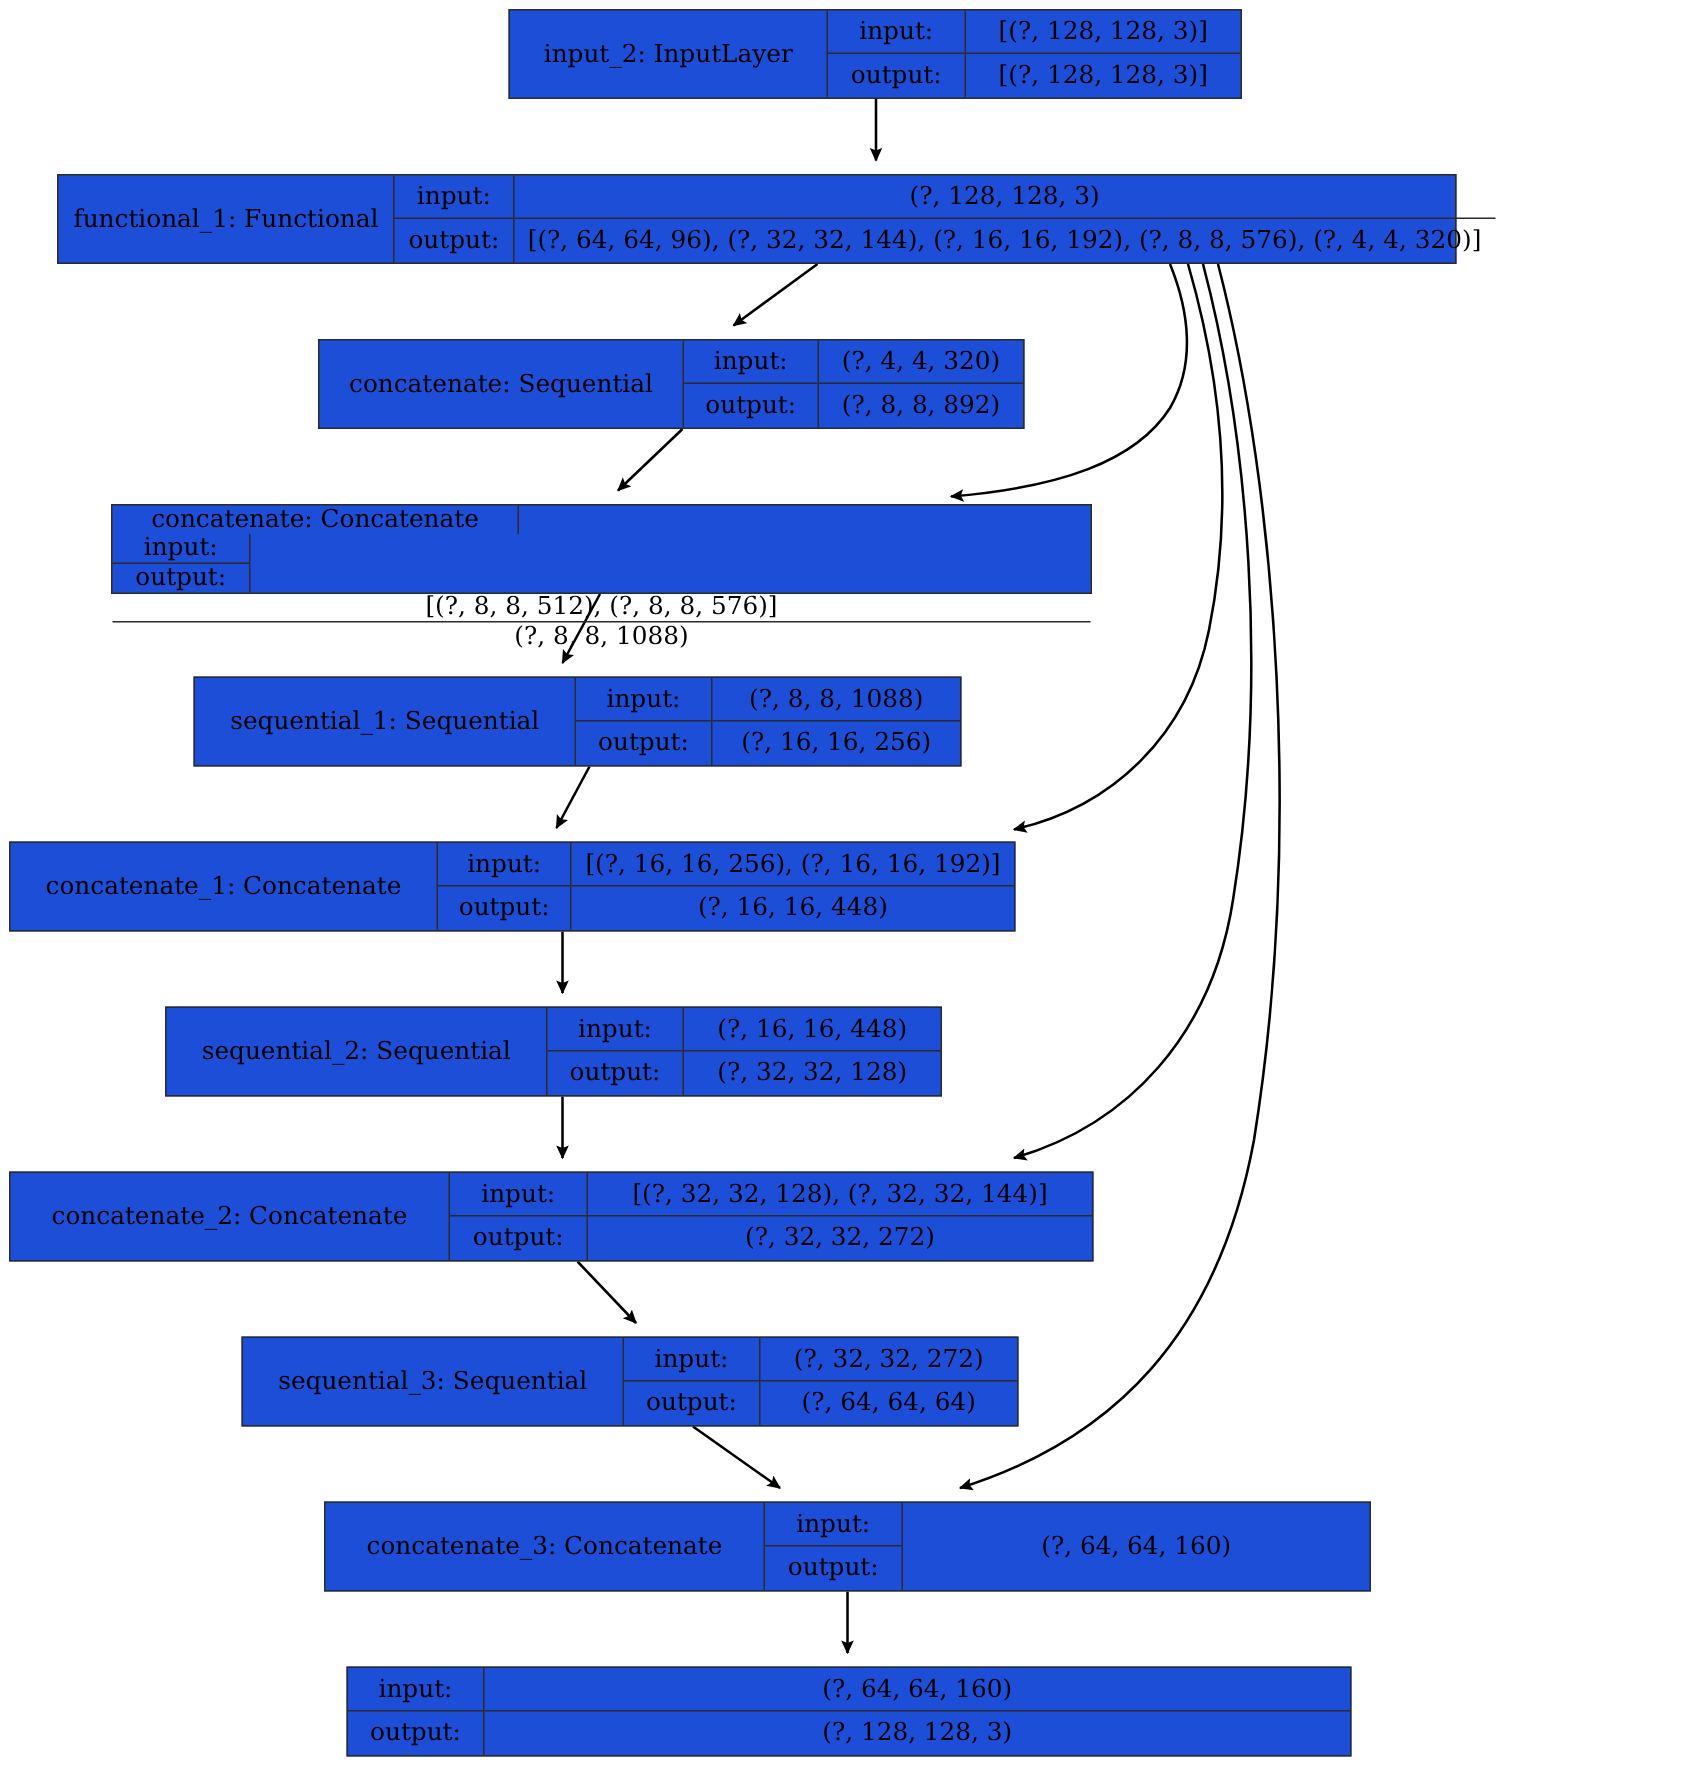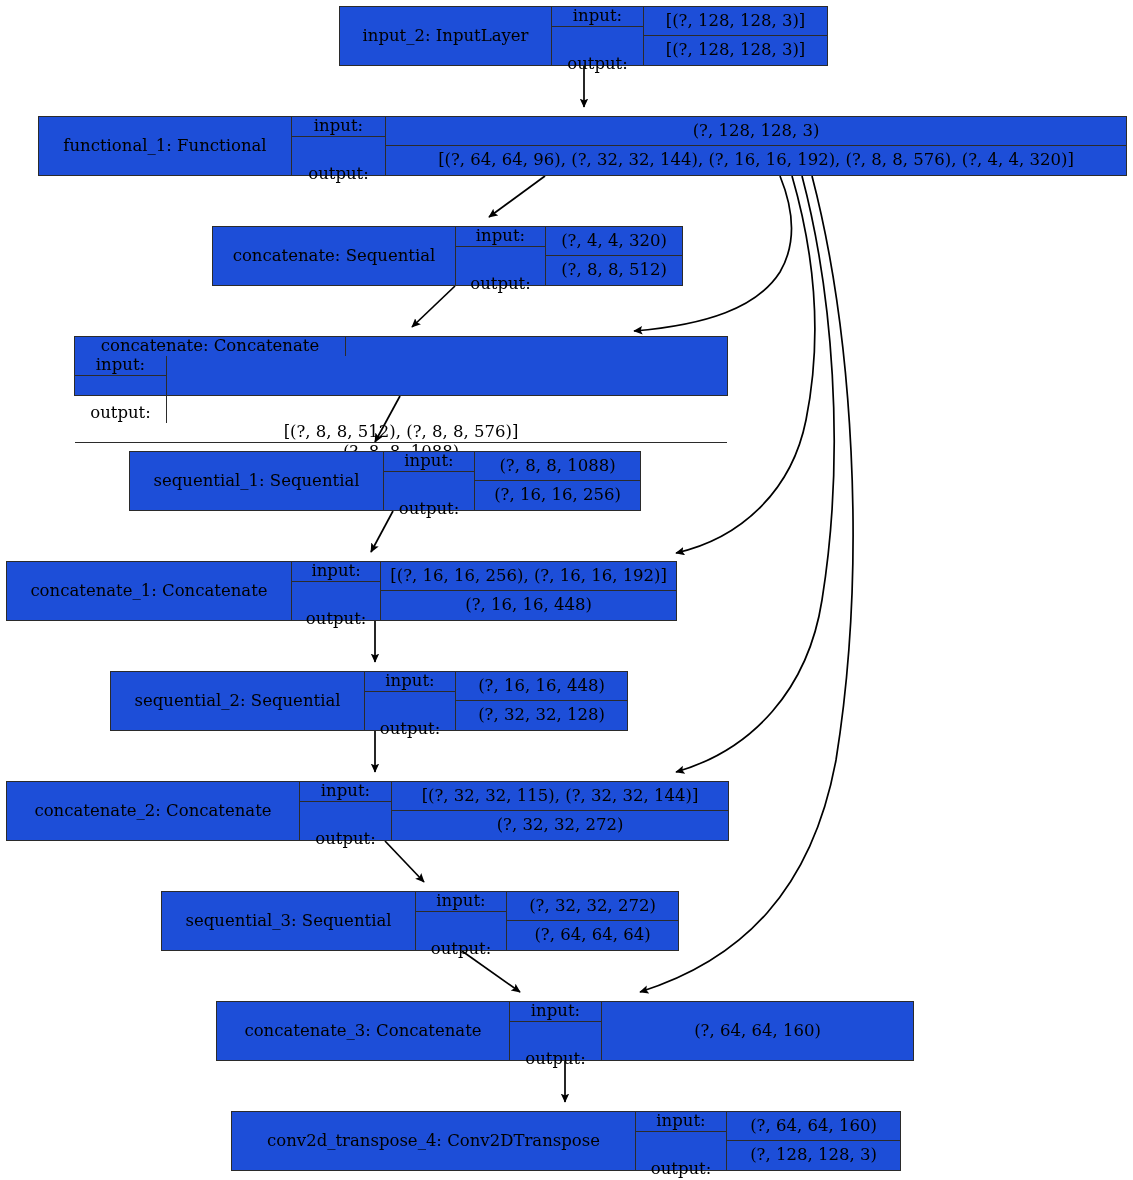--- a/index.html
+++ b/index.html
@@ -48,21 +48,20 @@
     white-space: nowrap;
     border-right: 1.6px solid #2b2b2b;
   }
   .io-col {
     display: flex;
     flex-direction: column;
     box-sizing: border-box;
   }
   .io-labels {
     border-right: 1.6px solid #2b2b2b;
-    gap: 28px;
   }
   .io-cell {
     display: flex;
     align-items: center;
     justify-content: center;
     box-sizing: border-box;
     flex: 1 1 50%;
     padding: 0 9px;
     font-size: 16.5px;
     line-height: 1.15;
@@ -124,41 +123,41 @@
     <div class="io-col io-labels" style="width:92px;">
       <div class="io-cell top">input:</div>
       <div class="io-cell">output:</div>
     </div>
     <div class="io-col io-values" style="flex:1;">
       <div class="io-cell top">[(?, 128, 128, 3)]</div>
       <div class="io-cell">[(?, 128, 128, 3)]</div>
     </div>
   </div>
 
-  <div class="node" style="left:38px; top:116px; width:1089px; height:60px;">
+  <div class="node" style="left:38px; top:116px; width:933px; height:60px;">
     <div class="node-name" style="width:253px;">functional_1: Functional</div>
     <div class="io-col io-labels" style="width:94px;">
       <div class="io-cell top">input:</div>
       <div class="io-cell">output:</div>
     </div>
     <div class="io-col io-values" style="flex:1;">
       <div class="io-cell top">(?, 128, 128, 3)</div>
       <div class="io-cell">[(?, 64, 64, 96), (?, 32, 32, 144), (?, 16, 16, 192), (?, 8, 8, 576), (?, 4, 4, 320)]</div>
     </div>
   </div>
 
   <div class="node" style="left:212px; top:226px; width:471px; height:60px;">
     <div class="node-name" style="width:243px;">concatenate: Sequential</div>
     <div class="io-col io-labels" style="width:90px;">
       <div class="io-cell top">input:</div>
       <div class="io-cell">output:</div>
     </div>
     <div class="io-col io-values" style="flex:1;">
       <div class="io-cell top">(?, 4, 4, 320)</div>
-      <div class="io-cell">(?, 8, 8, 512)</div>
+      <div class="io-cell">(?, 8, 8, 892)</div>
     </div>
   </div>
 
   <div class="node" style="left:74px; top:336px; width:654px; height:60px;flex-direction:column;">
     <div class="node-name" style="width:271px;">concatenate: Concatenate</div>
     <div class="io-col io-labels" style="width:92px;">
       <div class="io-cell top">input:</div>
       <div class="io-cell">output:</div>
     </div>
     <div class="io-col io-values" style="flex:1;">
@@ -203,21 +202,21 @@
     </div>
   </div>
 
   <div class="node" style="left:6px; top:781px; width:723px; height:60px;">
     <div class="node-name" style="width:293px;">concatenate_2: Concatenate</div>
     <div class="io-col io-labels" style="width:92px;">
       <div class="io-cell top">input:</div>
       <div class="io-cell">output:</div>
     </div>
     <div class="io-col io-values" style="flex:1;">
-      <div class="io-cell top">[(?, 32, 32, 115), (?, 32, 32, 144)]</div>
+      <div class="io-cell top">[(?, 32, 32, 128), (?, 32, 32, 144)]</div>
       <div class="io-cell">(?, 32, 32, 272)</div>
     </div>
   </div>
 
   <div class="node" style="left:161px; top:891px; width:518px; height:60px;">
     <div class="node-name" style="width:254px;text-align:right;">sequential_3: Sequential</div>
     <div class="io-col io-labels" style="width:91px;">
       <div class="io-cell top">input:</div>
       <div class="io-cell">output:</div>
     </div>
@@ -232,21 +231,20 @@
     <div class="io-col io-labels" style="width:92px;">
       <div class="io-cell top">input:</div>
       <div class="io-cell">output:</div>
     </div>
     <div class="io-col io-values" style="flex:1;">
       <div class="io-cell">(?, 64, 64, 160)</div>
     </div>
   </div>
 
   <div class="node" style="left:231px; top:1111px; width:670px; height:60px;">
-    <div class="node-name" style="width:404px;">conv2d_transpose_4: Conv2DTranspose</div>
     <div class="io-col io-labels" style="width:91px;">
       <div class="io-cell top">input:</div>
       <div class="io-cell">output:</div>
     </div>
     <div class="io-col io-values" style="flex:1;">
       <div class="io-cell top">(?, 64, 64, 160)</div>
       <div class="io-cell">(?, 128, 128, 3)</div>
     </div>
   </div>
 

